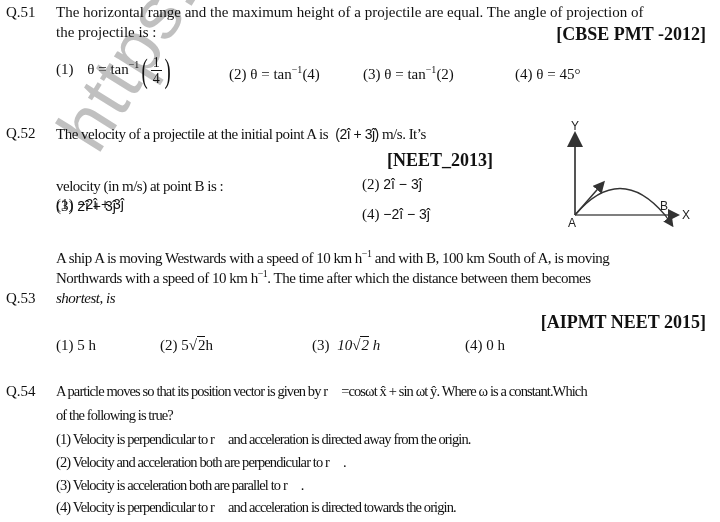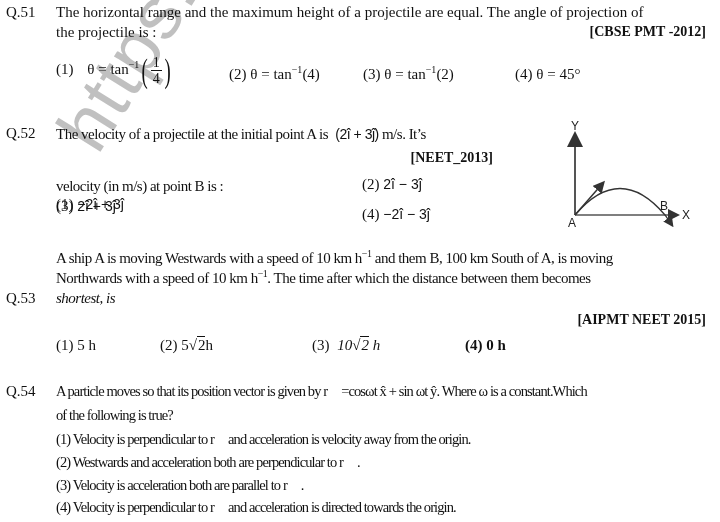--- a/index.html
+++ b/index.html
@@ -4,21 +4,21 @@
 <style>
   html, body { margin: 0; padding: 0; background: #ffffff; }
   body {
     width: 720px; height: 522px; position: relative; overflow: hidden;
     font-family: "Liberation Serif", "DejaVu Serif", serif;
     color: #111111;
     font-size: 15px;
   }
   .qnum { position: absolute; left: 6px; font-size: 15px; }
   .line { position: absolute; left: 56px; font-size: 15px; }
-  .ref { position: absolute; right: 14px; font-weight: bold; font-size: 14px; }
+  .ref { position: absolute; right: 14px; font-weight: bold; font-size: 18px; }
   .opt { position: absolute; font-size: 15px; white-space: nowrap; }
   .sans { font-family: "Liberation Sans", "DejaVu Sans", sans-serif; font-size: 14px; }
   .cond { letter-spacing: -0.5px; }
   .cond2 { letter-spacing: -0.9px; font-size: 14.5px; }
   sup { font-size: 10px; vertical-align: 6px; line-height: 0; }
   .frac { display: inline-block; vertical-align: middle; text-align: center; font-size: 14px; line-height: 15px; }
   .frac .num { display: block; border-bottom: 1px solid #111; padding: 0 2px; }
   .frac .den { display: block; padding: 0 2px; }
   .paren { font-size: 34px; vertical-align: middle; font-weight: 100; line-height: 0; transform: scaleX(0.55); display: inline-block; }
   .sqrt { border-top: 1px solid #111; padding-left: 1px; }
@@ -106,60 +106,60 @@
       <text x="122" y="102" font-family="Liberation Sans, DejaVu Sans, sans-serif" font-size="12" fill="#222">X</text>
       <text x="8" y="110" font-family="Liberation Sans, DejaVu Sans, sans-serif" font-size="12" fill="#222">A</text>
       <text x="100" y="93" font-family="Liberation Sans, DejaVu Sans, sans-serif" font-size="12" fill="#222">B</text>
     </svg>
   </div>
 </section>
 
 <section>
   <div class="qnum" style="top:250px;margin-top:40px;">Q.53</div>
   <div class="line cond" style="top:250px;">
-    <span>A ship A is moving Westwards with a speed of 10 km h</span><sup>−1</sup><span> and them B, 100 km South of A, is moving</span>
+    <span>A ship A is moving Westwards with a speed of 10 km h</span><sup>−1</sup><span> and with B, 100 km South of A, is moving</span>
   </div>
   <div class="line cond" style="top:270px;">
     <span>Northwards with a speed of  10 km h</span><sup>−1</sup><span>. The time after which the distance between them becomes</span>
   </div>
   <div class="line cond" style="top:290px;font-style:italic;">shortest, is</div>
   <div class="ref" style="top:312px;">[AIPMT NEET 2015]</div>
 
   <div class="opt" style="left:56px; top:337px;">
     <span>(1)</span>
     <span>5 h</span>
   </div>
   <div class="opt" style="left:160px; top:337px;">
     <span>(2)</span>
     <span style=""><span>5</span>√<span class="sqrt">2</span><span>h</span></span>
   </div>
   <div class="opt" style="left:312px; top:337px;">
     <span>(3)</span>
     <span style="margin-left:4px;font-style:italic;"><span>10</span>√<span class="sqrt">2</span><span> h</span></span>
   </div>
-  <div class="opt" style="left:465px; top:337px;font-weight:bold;">
+  <div class="opt" style="left:465px; top:337px;">
     <span>(4)</span>
     <span>0 h</span>
   </div>
 </section>
 
 <section>
   <div class="qnum" style="top:383px;">Q.54</div>
   <div class="line cond2" style="top:383px;">
     <span>A particle moves so that its position vector is given by </span><span>r⃗ =cosωt x̂ + sin ωt ŷ</span><span>. Where ω is a constant.Which</span>
   </div>
   <div class="line cond2" style="top:407px;">of the following is true?</div>
 
   <div class="opt cond2" style="left:56px; top:431px;">
     <span>(1)</span>
-    <span>Velocity is perpendicular to r⃗ and acceleration is velocity away from the origin.</span>
+    <span>Velocity is perpendicular to r⃗ and acceleration is directed away from the origin.</span>
   </div>
   <div class="opt cond2" style="left:56px; top:454px;">
     <span>(2)</span>
-    <span>Westwards and acceleration both are perpendicular to r⃗ .</span>
+    <span>Velocity and acceleration both are perpendicular to r⃗ .</span>
   </div>
   <div class="opt cond2" style="left:56px; top:477px;">
     <span>(3)</span>
     <span>Velocity is acceleration both are parallel to r⃗ .</span>
   </div>
   <div class="opt cond2" style="left:56px; top:499px;">
     <span>(4)</span>
     <span>Velocity is perpendicular to r⃗ and acceleration is directed towards the origin.</span>
   </div>
 </section>

